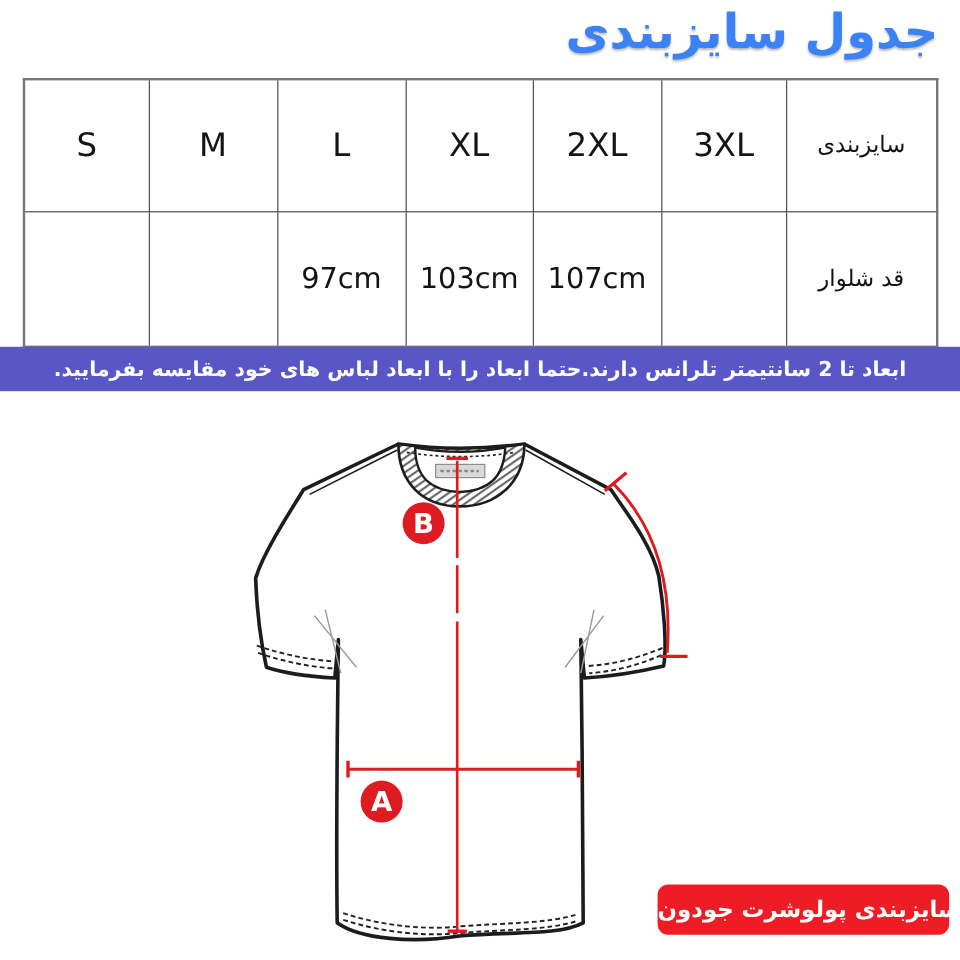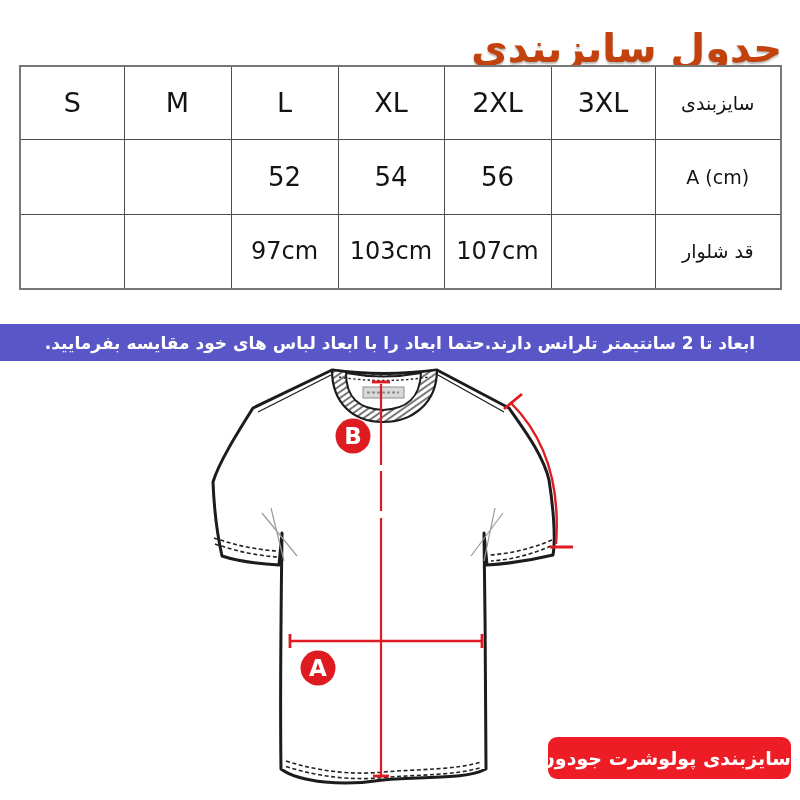--- a/index.html
+++ b/index.html
@@ -4,57 +4,56 @@
 <style>
   html,body{margin:0;padding:0;}
   body{
     width:800px;height:800px;position:relative;background:#ffffff;
     font-family:"DejaVu Sans", sans-serif;overflow:hidden;
   }
   
   .page-title{
     position:absolute;top:4px;right:18px;width:770px;
     direction:rtl;text-align:right;
-    font-size:40px;font-weight:bold;color:#c2410c;
+    font-size:40px;font-weight:bold;color:#3b82f6;
     text-shadow:0 2px 2px rgba(0,0,0,.28);
     letter-spacing:-1px;
-    margin-top:21px;
   }
   
   table.size-table{
     position:absolute;left:19px;top:65px;width:761px;height:225px;
     border-collapse:collapse;table-layout:fixed;background:#fff;
   }
   .size-table td,.size-table th{
     border:1.5px solid #4d4d4d;text-align:center;vertical-align:middle;
     padding:0;color:#141414;font-weight:normal;
   }
   .size-table{border:2px solid #777;}
   .r-head{height:38px}.r-a{height:39px}.r-b{height:36px}.r-qd{height:39px}.r-wt{height:72px}
   .sz{font-size:27px;font-weight:bold;}
   .num{font-size:26px;font-weight:bold;}
   .cmv{font-size:24px;font-weight:bold;margin-left:13px;}
   .wt{font-size:16px;font-weight:bold;direction:rtl;white-space:pre-line;line-height:1.55;}
   .lbl{font-size:19px;direction:rtl;white-space:pre-line;line-height:1.7;}
   .lbl-ltr{font-size:19px;direction:ltr;}
   
   .banner{
-    position:absolute;left:0;top:324px;width:800px;height:37px;
+    position:absolute;left:0;top:289px;width:800px;height:37px;
     background:#5956c8;display:flex;align-items:center;justify-content:center;
   }
   .banner-text{
     direction:rtl;color:#ffffff;font-size:17px;font-weight:bold;white-space:nowrap;
   }
   
   svg.diagram{position:absolute;left:0;top:350px;}
   
   .badge{
     position:absolute;left:548px;top:737px;width:243px;height:42px;
     background:#ee1c24;border-radius:9px;
-    display:flex;align-items:center;justify-content:flex-end;
+    display:flex;align-items:center;justify-content:flex-start;
   }
   .badge-text{direction:rtl;color:#fff;font-size:19px;font-weight:bold;white-space:nowrap;}
 </style>
 </head>
 <body>
 
 <div class="page-title">جدول سایزبندی</div>
 
 <table class="size-table">
   <colgroup>
@@ -68,29 +67,20 @@
   </colgroup>
   <tbody>
       <tr class="r-head">
     <th class="sz">S</th>
     <th class="sz">M</th>
     <th class="sz">L</th>
     <th class="sz">XL</th>
     <th class="sz">2XL</th>
     <th class="sz">3XL</th>
     <th class="lbl">سایزبندی</th>
-  </tr>
-  <tr class="r-a">
-    <td class="num"></td>
-    <td class="num"></td>
-    <td class="num">52</td>
-    <td class="num">54</td>
-    <td class="num">56</td>
-    <td class="num"></td>
-    <th class="lbl-ltr">A (cm)</th>
   </tr>
   <tr class="r-qd">
     <td class="cmv"></td>
     <td class="cmv"></td>
     <td class="cmv">97cm</td>
     <td class="cmv">103cm</td>
     <td class="cmv">107cm</td>
     <td class="cmv"></td>
     <th class="lbl">قد شلوار</th>
   </tr>

